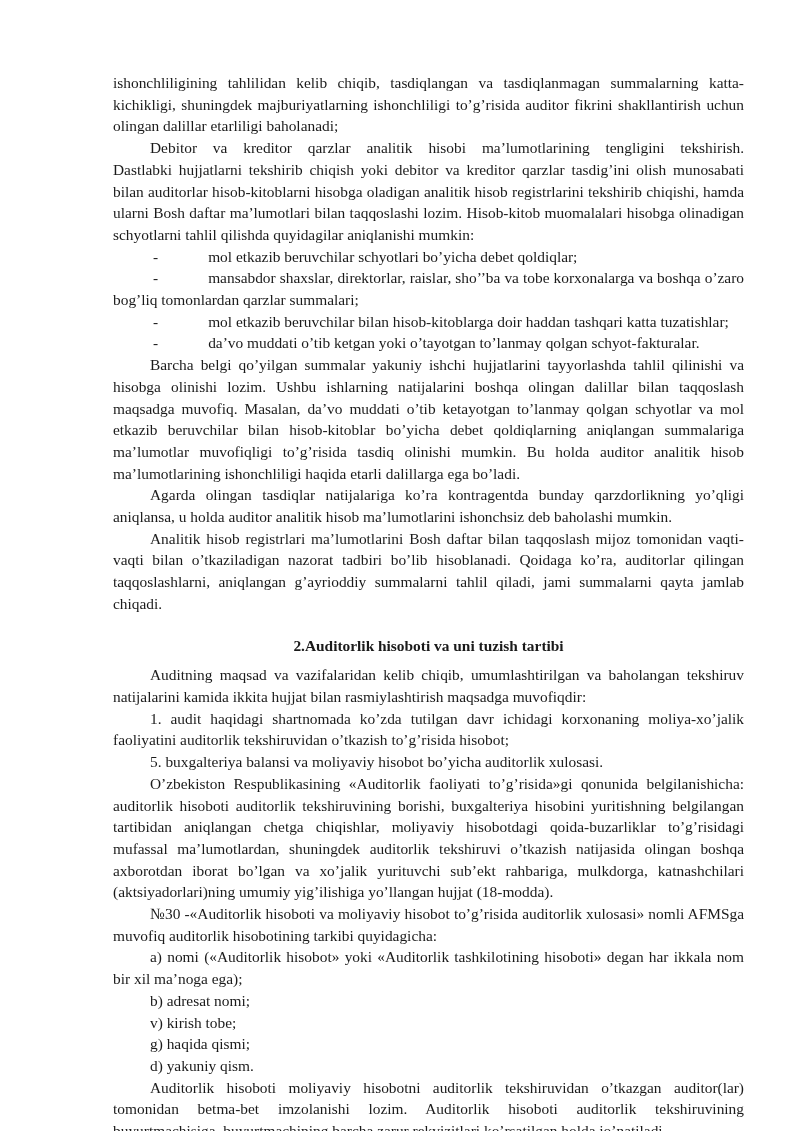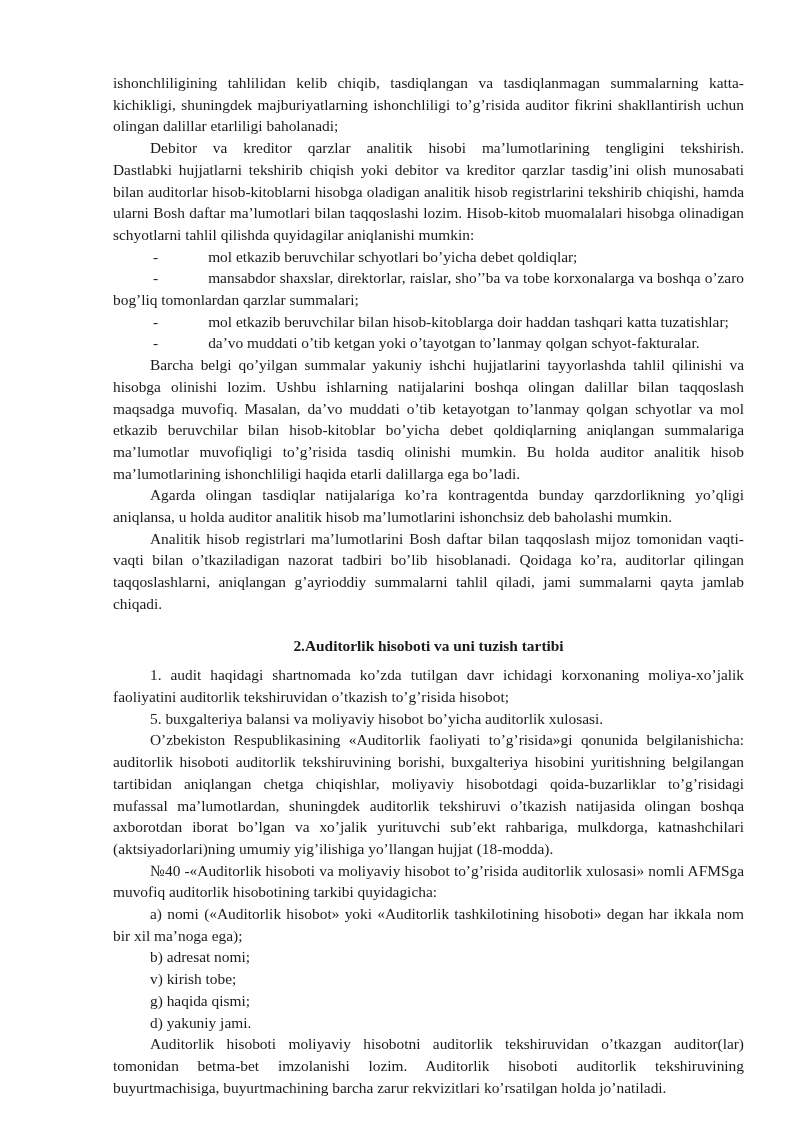--- a/index.html
+++ b/index.html
@@ -73,35 +73,36 @@
     <p class="para bullet"><span class="dash">-</span><span class="tab"></span><span class="run">da’vo muddati o’tib ketgan yoki o’tayotgan to’lanmay qolgan schyot-fakturalar.</span></p>
 
     <p class="para indent"><span class="run">Barcha belgi qo’yilgan summalar yakuniy ishchi hujjatlarini tayyorlashda tahlil qilinishi va hisobga olinishi lozim. Ushbu ishlarning natijalarini boshqa olingan dalillar bilan taqqoslash maqsadga muvofiq. Masalan, da’vo muddati o’tib ketayotgan to’lanmay qolgan schyotlar va mol etkazib beruvchilar bilan hisob-kitoblar bo’yicha debet qoldiqlarning aniqlangan summalariga ma’lumotlar muvofiqligi to’g’risida tasdiq olinishi mumkin. Bu holda auditor analitik hisob ma’lumotlarining ishonchliligi haqida etarli dalillarga ega bo’ladi.</span></p>
 
     <p class="para indent"><span class="run">Agarda olingan tasdiqlar natijalariga ko’ra kontragentda bunday qarzdorlikning yo’qligi aniqlansa, u holda auditor analitik hisob ma’lumotlarini ishonchsiz deb baholashi mumkin.</span></p>
 
     <p class="para indent"><span class="run">Analitik hisob registrlari ma’lumotlarini Bosh daftar bilan taqqoslash mijoz tomonidan vaqti-vaqti bilan o’tkaziladigan nazorat tadbiri bo’lib hisoblanadi. Qoidaga ko’ra, auditorlar qilingan taqqoslashlarni, aniqlangan g’ayrioddiy summalarni tahlil qiladi, jami summalarni qayta jamlab chiqadi.</span></p>
 
     <p class="para heading">2.Auditorlik hisoboti va uni tuzish tartibi</p>
 
+    <p class="para indent"><span class="run">Auditning maqsad va vazifalaridan kelib chiqib, umumlashtirilgan va baholangan tekshiruv natijalarini kamida ikkita hujjat bilan rasmiylashtirish maqsadga muvofiqdir:</span></p>
 
     <p class="para indent"><span class="run">1. audit haqidagi shartnomada ko’zda tutilgan davr ichidagi korxonaning moliya-xo’jalik faoliyatini auditorlik tekshiruvidan o’tkazish to’g’risida hisobot;</span></p>
 
     <p class="para indent"><span class="run">5. buxgalteriya balansi va moliyaviy hisobot bo’yicha auditorlik xulosasi.</span></p>
 
     <p class="para indent"><span class="run">O’zbekiston Respublikasining «Auditorlik faoliyati to’g’risida»gi qonunida belgilanishicha: </span><span class="run italic">auditorlik hisoboti</span><span class="run"> auditorlik tekshiruvining borishi, buxgalteriya hisobini yuritishning belgilangan tartibidan aniqlangan chetga chiqishlar, moliyaviy hisobotdagi qoida-buzarliklar to’g’risidagi mufassal ma’lumotlardan, shuningdek auditorlik tekshiruvi o’tkazish natijasida olingan boshqa axborotdan iborat bo’lgan va xo’jalik yurituvchi sub’ekt rahbariga, mulkdorga, katnashchilari (aktsiyadorlari)ning umumiy yig’ilishiga yo’llangan hujjat (18-modda).</span></p>
 
-    <p class="para indent"><span class="run">№40 -«Auditorlik hisoboti va moliyaviy hisobot to’g’risida auditorlik xulosasi» nomli AFMSga muvofiq auditorlik hisobotining tarkibi quyidagicha:</span></p>
+    <p class="para indent"><span class="run">№30 -«Auditorlik hisoboti va moliyaviy hisobot to’g’risida auditorlik xulosasi» nomli AFMSga muvofiq auditorlik hisobotining tarkibi quyidagicha:</span></p>
 
     <p class="para indent"><span class="run">a) nomi («Auditorlik hisobot» yoki «Auditorlik tashkilotining hisoboti» degan har ikkala nom bir xil ma’noga ega);</span></p>
 
     <p class="para indent"><span class="run">b) adresat nomi;</span></p>
 
     <p class="para indent"><span class="run">v) kirish tobe;</span></p>
 
     <p class="para indent"><span class="run">g) haqida qismi;</span></p>
 
-    <p class="para indent"><span class="run">d) yakuniy jami.</span></p>
+    <p class="para indent"><span class="run">d) yakuniy qism.</span></p>
 
     <p class="para indent"><span class="run">Auditorlik hisoboti moliyaviy hisobotni auditorlik tekshiruvidan o’tkazgan auditor(lar) tomonidan betma-bet imzolanishi lozim. Auditorlik hisoboti auditorlik tekshiruvining buyurtmachisiga, buyurtmachining barcha zarur rekvizitlari ko’rsatilgan holda jo’natiladi.</span></p>
 
   </div>
 </div>
 
 </body></html>

